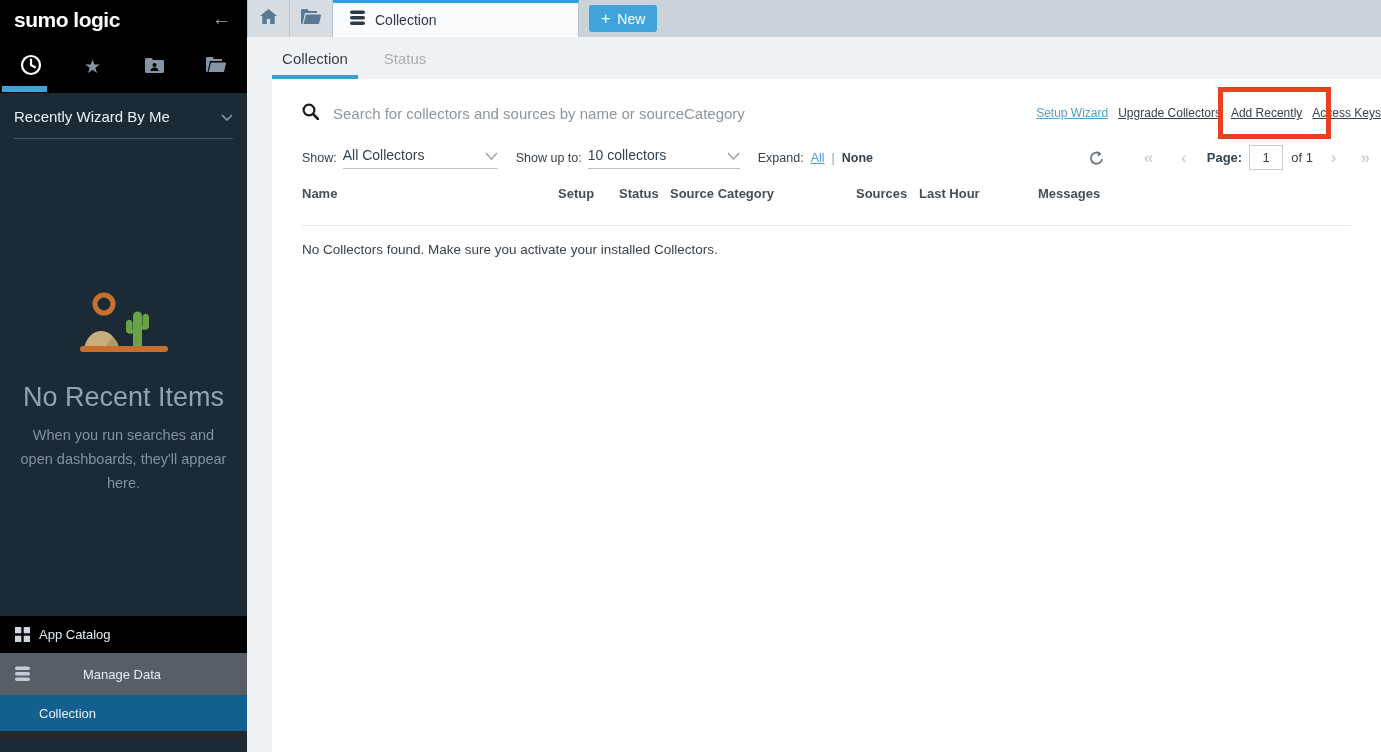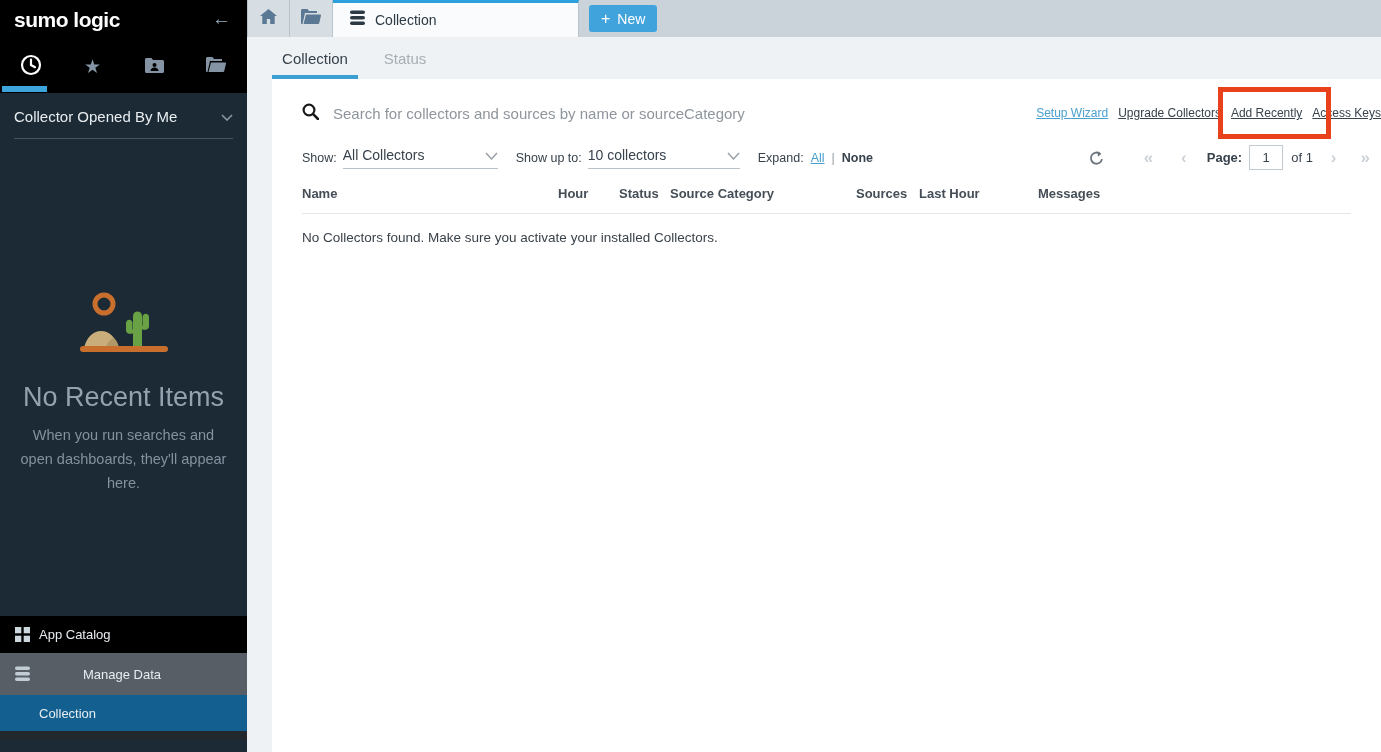--- a/index.html
+++ b/index.html
@@ -78,21 +78,21 @@
   .pager { margin-left:auto; display:flex; align-items:center; }
   .pg-refresh { cursor:pointer; display:flex; margin-right:40px; }
   .pg-nav { font-size:17px; color:#ccd2d7; cursor:default; font-weight:bold; }
   .pg-first { margin-right:28px; } .pg-prev { margin-right:20px; }
   .pg-label { font-size:13px; color:#37424c; font-weight:bold; margin-right:7px; }
   .pg-input { width:34px; height:25px; border:1px solid #c3cad0; text-align:center;
     font-size:13px; color:#37424c; font-family:inherit; background:#fff; }
   .pg-of { font-size:13px; color:#37424c; margin:0 18px 0 8px; }
   .pg-next { margin-right:24px; }
 
-  .thead { margin:16px 30px 0 30px; display:flex; border-bottom:1px solid #e4e8eb; padding-bottom:12px; }
+  .thead { margin:16px 30px 0 30px; display:flex; border-bottom:1px solid #e4e8eb; padding-bottom:24px; }
   .th { font-size:13px; font-weight:bold; color:#454e57; }
   .c0{width:256px;} .c1{width:61px;} .c2{width:51px;} .c3{width:186px;} .c4{width:63px;} .c5{width:119px;} .c6{flex:1;}
 
   .empty-msg { margin:16px 30px 0 30px; font-size:13.5px; color:#3a424a; }
 
   
   .highlight-box { position:absolute; left:1218px; top:87px; width:113px; height:52px;
     border:5px solid #e8411c; pointer-events:none; z-index:50; }
 </style>
 </head>
@@ -132,21 +132,21 @@
           <svg width="20" height="15" viewBox="0 0 20 15">
               <path d="M0 1.5C0 .7.7 0 1.5 0h5L8 2h8v2H4L1.5 15H1c-.6 0-1-.5-1-1z" fill="#8494a4"></path>
               <path d="M5 5.5h14.2c.6 0 .9.5.8 1l-1.8 7.7c-.1.5-.5.8-1 .8H2.5z" fill="#8494a4"></path>
             </svg>
         </span>
       </div>
       <div class="sb-activebar"></div>
     </div>
 
     <div class="sb-recent">
-      <span class="sb-recent-label">Collector Opened By Me</span>
+      <span class="sb-recent-label">Recently Wizard By Me</span>
       <span>
         <svg width="12" height="7" viewBox="0 0 12 7">
             <polyline points="1,1 6,6 11,1" fill="none" stroke="#8a98a3" stroke-width="1.6"></polyline>
           </svg>
       </span>
     </div>
 
     <div class="sb-illustration">
       <svg width="96" height="66" viewBox="0 0 96 66">
         <circle cx="28" cy="14" r="9" fill="none" stroke="#c96f2e" stroke-width="5"></circle>
@@ -287,21 +287,21 @@
           <span class="pg-label">Page:</span>
           <input class="pg-input" value="1" style="">
           <span class="pg-of">of 1</span>
           <span class="pg-nav pg-next">›</span>
           <span class="pg-nav">»</span>
         </div>
       </div>
 
       <div class="thead">
         <span class="th c0">Name</span>
-        <span class="th c1">Hour</span>
+        <span class="th c1">Setup</span>
         <span class="th c2">Status</span>
         <span class="th c3">Source Category</span>
         <span class="th c4">Sources</span>
         <span class="th c5">Last Hour</span>
         <span class="th c6">Messages</span>
       </div>
 
       <div class="empty-msg">No Collectors found. Make sure you activate your installed Collectors.</div>
     </div>
   </div>

